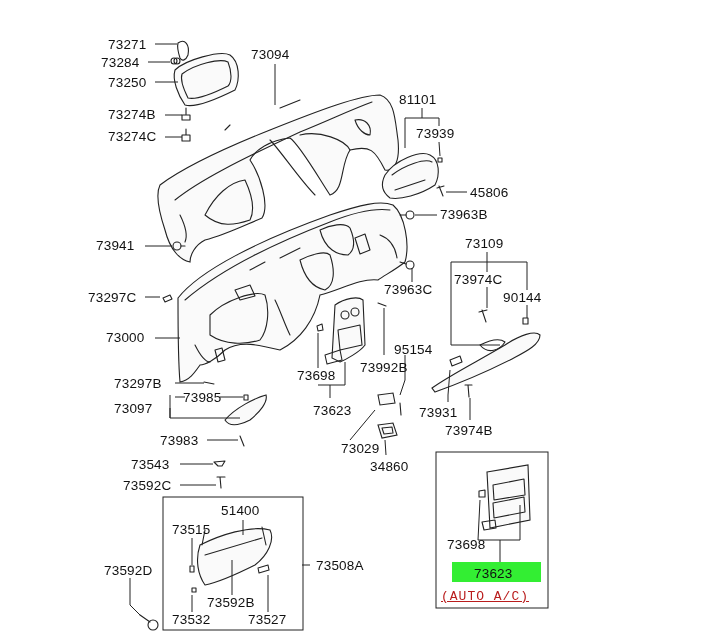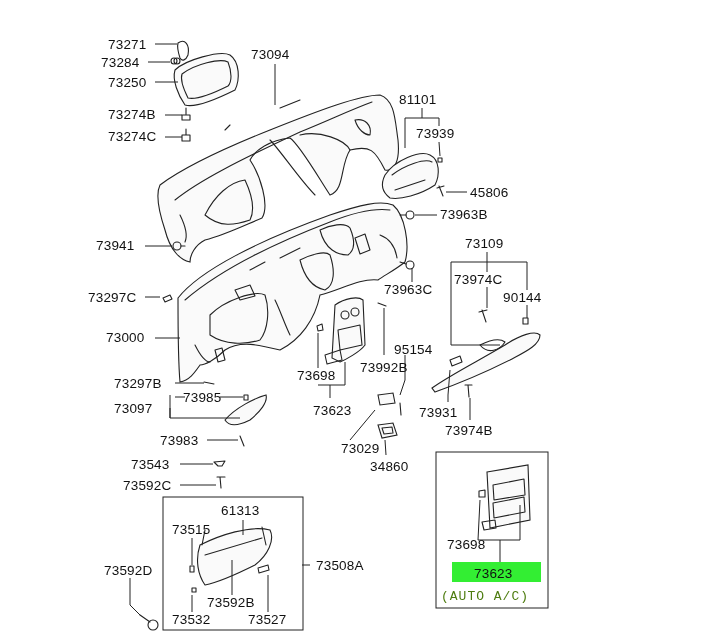--- a/index.html
+++ b/index.html
@@ -4,21 +4,21 @@
 <style>
   html, body { margin: 0; padding: 0; background: #ffffff; }
   body { width: 727px; height: 635px; position: relative; overflow: hidden; font-family: "Liberation Sans", "DejaVu Sans", sans-serif; }
   #diagram { position: absolute; left: 0; top: 0; width: 727px; height: 635px; }
   .lbl { position: absolute; font-size: 13.5px; color: #111; line-height: 1; white-space: nowrap; letter-spacing: 0.2px; }
   .art { fill: none; stroke: #222; stroke-width: 1.1; stroke-linejoin: round; stroke-linecap: round; }
   .fillpart { fill: #fafafa; stroke: #222; stroke-width: 1.1; }
   .leader { fill: none; stroke: #222; stroke-width: 1; }
   .box { fill: none; stroke: #222; stroke-width: 1; }
   .hl { position: absolute; left: 452px; top: 562px; width: 89px; height: 20px; background: #33ee33; }
-  .autoac { position: absolute; font-family: "Liberation Mono", "DejaVu Sans Mono", monospace; font-size: 13px; color: #4d7c0f; letter-spacing: 1px; }
+  .autoac { position: absolute; font-family: "Liberation Mono", "DejaVu Sans Mono", monospace; font-size: 13px; color: #b91c1c; letter-spacing: 1px; text-decoration: underline; }
 </style>
 </head>
 <body>
 
 <svg id="diagram" viewBox="0 0 727 635" xmlns="http://www.w3.org/2000/svg">
 
   <g>
     <path class="fillpart" d="M160,185 C180,170 220,150 270,130 C320,110 360,95 380,95 C395,100 395,120 398,140 C400,160 395,172 385,170 C375,150 370,145 350,150 C340,165 345,190 330,195 C320,180 300,145 290,138 C270,140 255,150 250,160 C260,175 270,205 262,218 C245,225 225,235 205,240 C195,245 190,255 190,262 C180,260 170,250 165,230 C160,215 155,195 160,185 Z"></path>
     <path class="art" d="M175,200 C200,180 240,160 300,132 C330,120 350,110 372,102"></path>
     <path class="art" d="M205,215 C215,195 230,182 245,180 C252,195 255,210 250,220 C235,225 220,228 205,215 Z"></path>
@@ -249,21 +249,21 @@
 <span class="lbl" style="left:313px;top:404px">73623</span>
 <span class="lbl" style="left:114px;top:402px">73097</span>
 <span class="lbl" style="left:183px;top:391px">73985</span>
 <span class="lbl" style="left:419px;top:406px">73931</span>
 <span class="lbl" style="left:445px;top:424px">73974B</span>
 <span class="lbl" style="left:160px;top:434px">73983</span>
 <span class="lbl" style="left:341px;top:442px">73029</span>
 <span class="lbl" style="left:370px;top:460px">34860</span>
 <span class="lbl" style="left:131px;top:458px">73543</span>
 <span class="lbl" style="left:123px;top:479px">73592C</span>
-<span class="lbl" style="left:221px;top:504px">61313</span>
+<span class="lbl" style="left:221px;top:504px">51400</span>
 <span class="lbl" style="left:172px;top:523px">73515</span>
 <span class="lbl" style="left:316px;top:559px">73508A</span>
 <span class="lbl" style="left:104px;top:564px">73592D</span>
 <span class="lbl" style="left:207px;top:596px">73592B</span>
 <span class="lbl" style="left:172px;top:613px">73532</span>
 <span class="lbl" style="left:248px;top:613px">73527</span>
 <span class="lbl" style="left:447px;top:538px">73698</span>
 <span class="lbl" style="left:474px;top:567px">73623</span>
 <span class="autoac" style="left:441px;top:589px">(AUTO A/C)</span>
 

